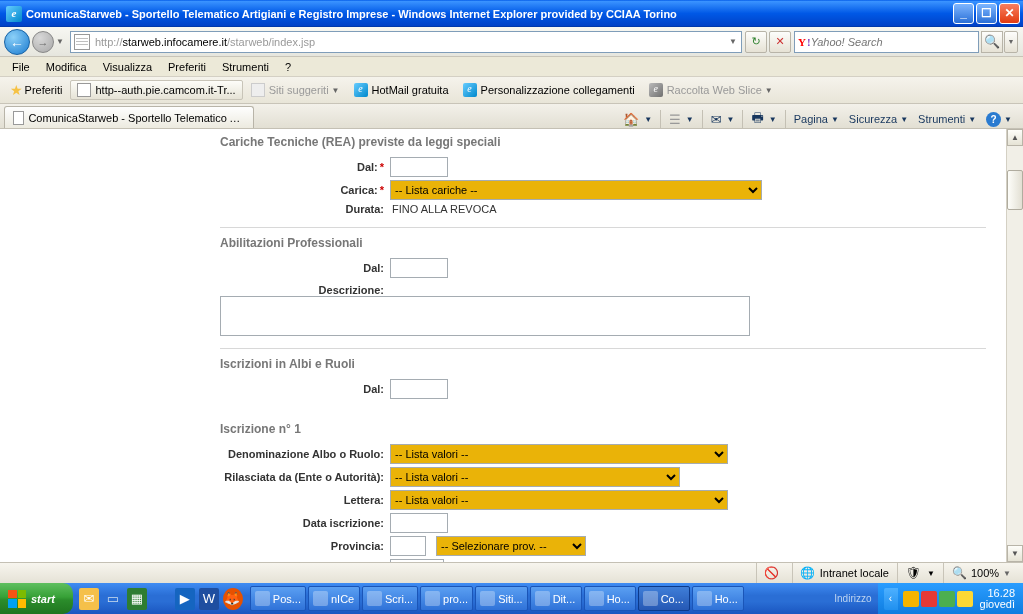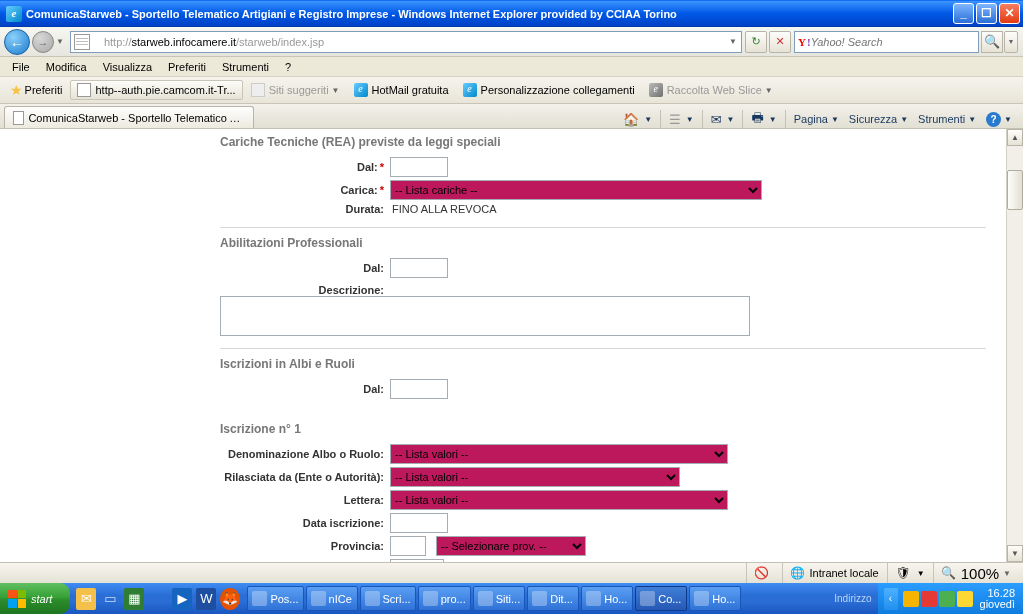--- a/index.html
+++ b/index.html
@@ -14,21 +14,21 @@
 .minbtn, .maxbtn { background:linear-gradient(to bottom,#7eb6ff,#2a6fd6); }
 .closebtn { background:linear-gradient(to bottom,#f77e5f,#e33b10); }
 
 
 .navbar { height:30px; background:linear-gradient(to bottom,#f7f7f2,#e6e6de); border-bottom:1px solid #c8c4b8; display:flex; align-items:center; padding:0 4px; }
 .navbtns { display:flex; align-items:center; }
 .circle { width:26px; height:26px; border-radius:50%; display:inline-flex; align-items:center; justify-content:center; color:#fff; font-size:14px; }
 .back-circle { background:radial-gradient(circle at 35% 30%,#8bd0f8,#1b7bd0); border:1px solid #1561a4; }
 .fwd-circle { background:radial-gradient(circle at 35% 30%,#d8d8d8,#a8a8a8); border:1px solid #888; width:22px; height:22px; font-size:11px; color:#666; }
 .small-drop { font-size:8px; color:#666; margin:0 4px 0 2px; }
-.addrbar { flex:1; display:flex; align-items:center; background:#fff; border:1px solid #7f9db9; height:22px; margin:0 2px;gap:9px; }
+.addrbar { flex:1; display:flex; align-items:center; background:#fff; border:1px solid #7f9db9; height:22px; margin:0 2px; }
 .addrbar .page-icon { width:16px; height:16px; margin:0 3px; background:#fff; border:1px solid #999; position:relative; }
 .addrbar .page-icon::after { content:""; position:absolute; left:1px; right:1px; top:3px; height:1px; background:#c0c0c0; box-shadow:0 3px 0 #c0c0c0,0 6px 0 #c0c0c0; }
 .addrbar .urltext { flex:1; padding:0 2px; color:#000; }
 .addrbar .urltext span.gray { color:#999; }
 .addrbar .drop { width:16px; text-align:center; color:#666; font-size:8px; }
 .smallbtn { width:22px; height:22px; border:1px solid #b8b4a8; background:linear-gradient(to bottom,#fdfdfb,#e6e2d5); margin:0 1px; display:flex; align-items:center; justify-content:center; border-radius:2px; font-size:11px; }
 .searchbar { width:185px; display:flex; align-items:center; background:#fff; border:1px solid #7f9db9; height:22px; margin:0 2px; }
 .searchbar .yicon { color:#f00; font-weight:bold; margin:0 4px 0 3px; font-family:Georgia,serif; }
 .searchbar .exclaim { color:#7f3fbf; font-weight:bold; margin-left:-3px; font-family:Georgia,serif;}
 .searchbar input { flex:1; border:0; font-style:italic; color:#888; padding:0; height:18px; }
@@ -69,34 +69,34 @@
 .scrollbar .arrow { height:17px; background:linear-gradient(to bottom,#fdfdf9,#e6e3d5); border:1px solid #b8b4a8; text-align:center; font-size:8px; line-height:15px; color:#555; }
 .scrollbar .track { flex:1; position:relative; }
 .scrollbar .thumb { position:absolute; left:0; right:0; top:6%; height:40px; background:linear-gradient(to right,#fdfdf9,#e2dfd3); border:1px solid #b0ac9f; border-radius:2px; }
 
 .section-title { color:#777; font-weight:bold; font-size:12px; margin:6px 0 8px 0; }
 .hr { border:0; border-top:1px solid #d8d8d8; margin:12px 0 8px; }
 .row { display:flex; align-items:center; margin:3px 0; }
 .lbl { width:170px; text-align:right; padding-right:6px; font-weight:bold; color:#333; font-size:11px; }
 .lbl .req { color:#c00; margin-left:2px; }
 .txt { height:20px; border:1px solid #a5acb2; background:#fff; padding:0 3px; }
-select.txt { padding:0; background:#be185d; }
+select.txt { padding:0; background:#eab308; }
 textarea.txt { resize:none; }
 .static { font-size:11px; color:#333; padding-left:2px; }
 
 
 .statusbar { position:absolute; left:0; right:0; bottom:31px; height:21px; background:linear-gradient(to bottom,#f7f5ee,#e5e2d6); border-top:1px solid #c4c0b4; display:flex; align-items:center; justify-content:flex-end; padding:0 4px; }
 .statusbar .cell { display:flex; align-items:center; padding:0 8px; border-left:1px solid #c8c4b8; height:100%; }
 .statusbar .ico { font-size:12px; margin-right:4px; }
-.zoom { font-size:15px; }
+.zoom { font-size:11px; }
 .globe { color:#3a7fbf; }
 
 
 .taskbar { position:absolute; left:0; right:0; bottom:0; height:31px; background:linear-gradient(to bottom,#3f8cf3 0%,#2a6ed5 40%,#2a6ed5 60%,#1a56c0 100%); display:flex; align-items:center; }
-.start { height:31px; padding:0 18px 0 8px; background:linear-gradient(to bottom,#5fbf5f 0%,#37a137 45%,#2b8c2b 55%,#1f751f 100%); color:#fff; font-weight:normal; font-style:italic; display:flex; align-items:center; border-radius:0 10px 10px 0; }
+.start { height:31px; padding:0 18px 0 8px; background:linear-gradient(to bottom,#5fbf5f 0%,#37a137 45%,#2b8c2b 55%,#1f751f 100%); color:#fff; font-weight:bold; font-style:italic; display:flex; align-items:center; border-radius:0 10px 10px 0; }
 .start .winlogo { width:18px; height:18px; margin-right:5px; display:grid; grid-template-columns:1fr 1fr; grid-template-rows:1fr 1fr; gap:1px; }
 .start .winlogo span:nth-child(1){background:#f65314;} .start .winlogo span:nth-child(2){background:#7cbb00;}
 .start .winlogo span:nth-child(3){background:#00a1f1;} .start .winlogo span:nth-child(4){background:#ffbb00;}
 .ql { display:flex; align-items:center; padding:0 4px; }
 .ql .qicon { width:20px; height:22px; margin:0 2px; border-radius:2px; display:flex; align-items:center; justify-content:center; color:#fff; font-size:13px; }
 .tbtask { height:25px; min-width:52px; margin:8px 1px; background:linear-gradient(to bottom,#5a9ff2,#2f72d8); border:1px solid #1a55b8; border-radius:2px; display:flex; align-items:center; padding:0 4px; color:#fff; font-size:10px; }
 .tbtask .tico { width:15px; height:15px; margin-right:3px; background:rgba(255,255,255,.3); border-radius:2px; }
 .tbtask.active { background:linear-gradient(to bottom,#3f7ed8,#2558b4); border-color:#0d3a8a; }
 .systray { margin-left:auto; height:31px; background:linear-gradient(to bottom,#2a9dff,#0f7de0); display:flex; align-items:center; padding:0 8px 0 6px; color:#fff; font-size:10px; }
 .systray .show-hidden { width:14px; height:22px; background:linear-gradient(to bottom,#4db0ff,#2090ef); border-radius:2px 0 0 2px; margin-right:4px; display:flex; align-items:center; justify-content:center; font-size:10px; }

